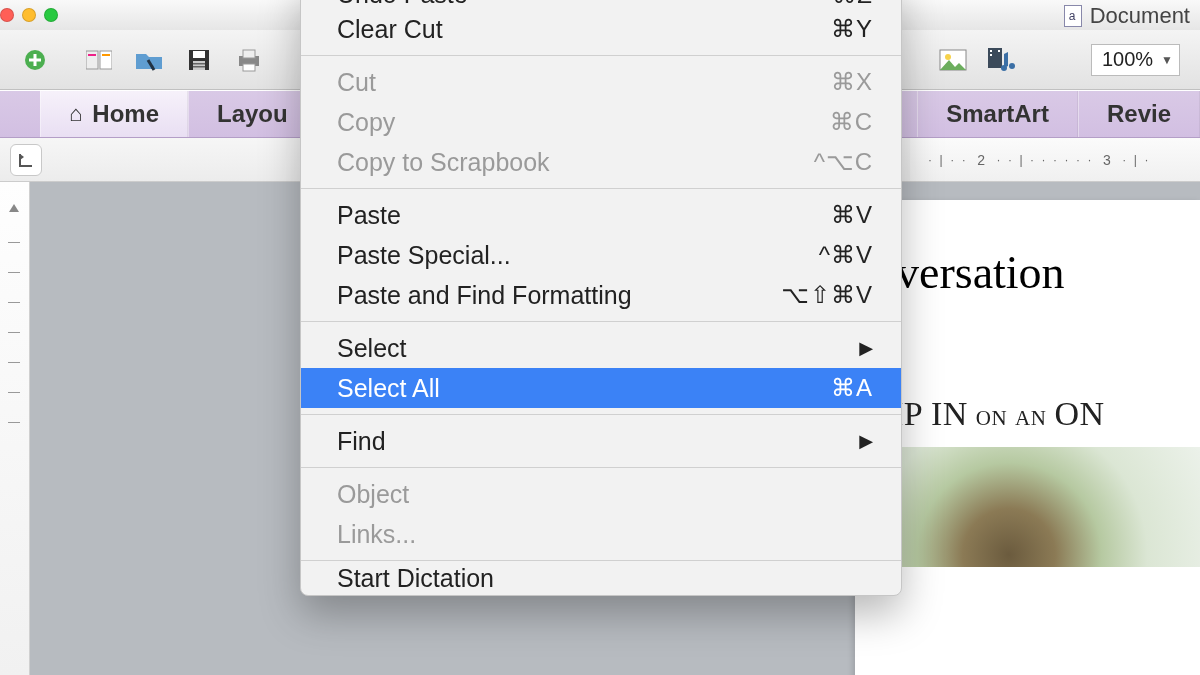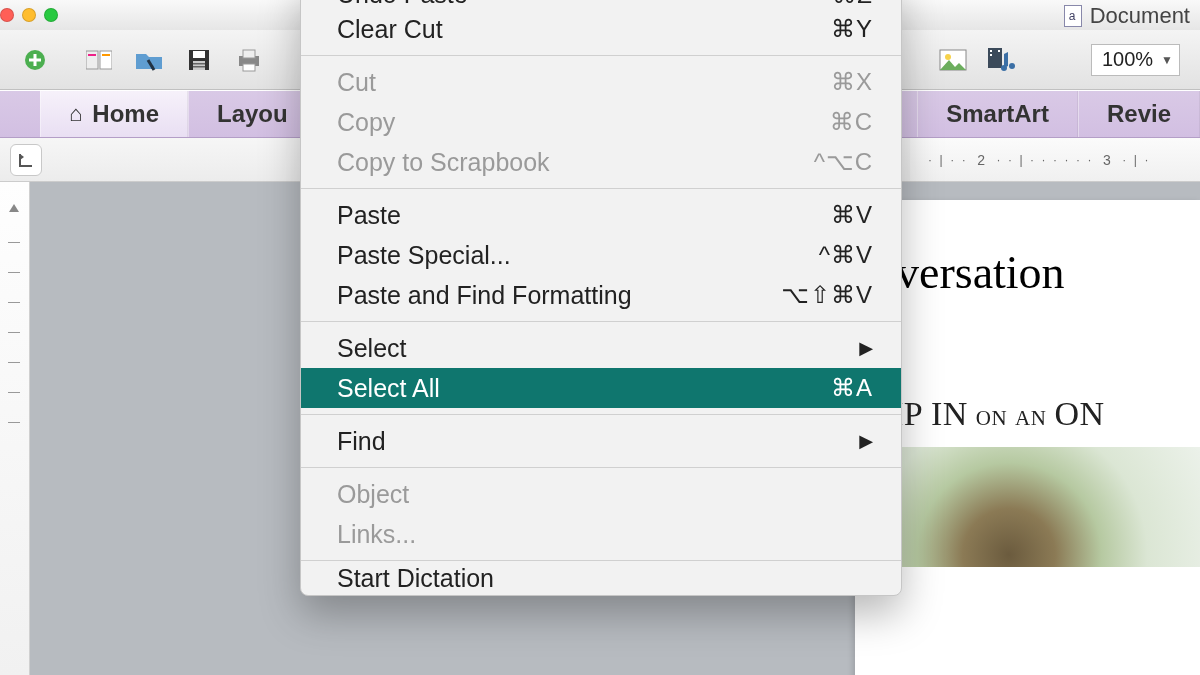--- a/index.html
+++ b/index.html
@@ -218,21 +218,21 @@
     display:flex;
     align-items:center;
     height:40px;
     padding:0 28px 0 36px;
     font-size:25px;
     color:#222;
     position:relative;
   }
   .menu-item.disabled { color:#9a9a9a;gap:48px; }
   .menu-item.selected {
-    background:#0f766e;
+    background:#3b82f6;
     color:#fff;
   }
   .menu-item .shortcut {
     margin-left:auto;
     font-size:24px;
     letter-spacing:1px;
     font-family:-apple-system, Helvetica, Arial, sans-serif;
   }
   .menu-item .sub-arrow {
     margin-left:auto;

